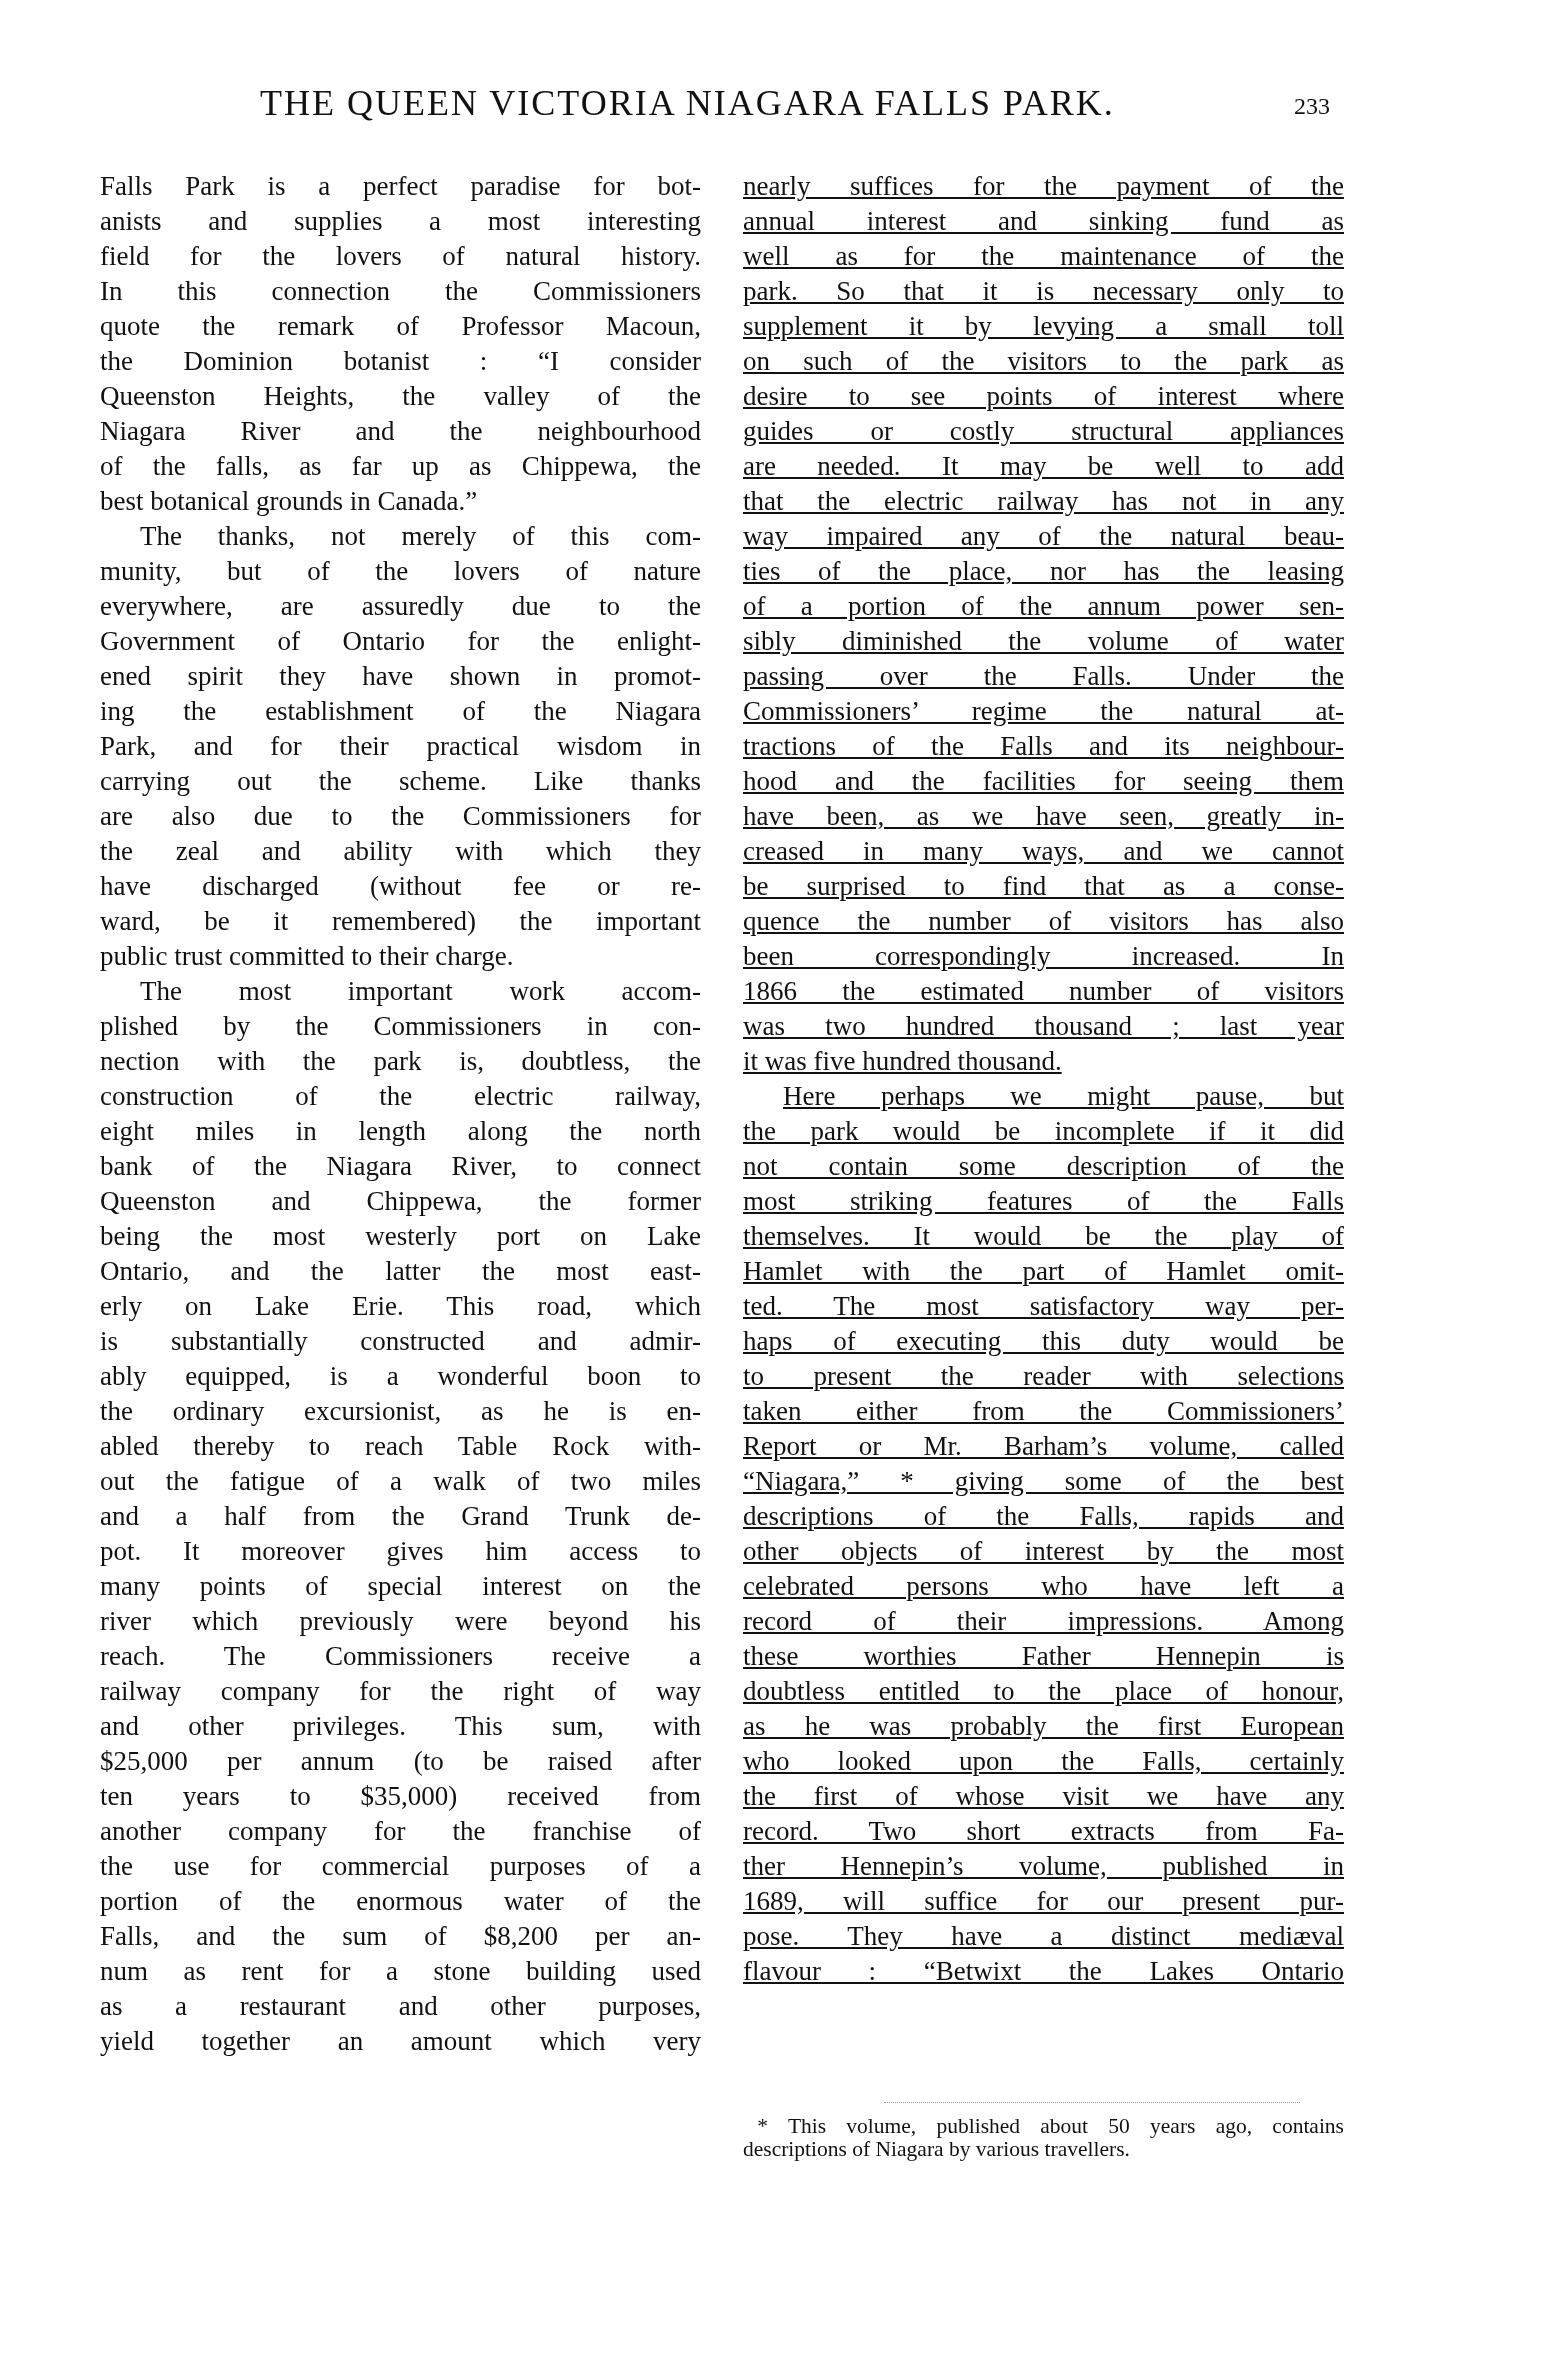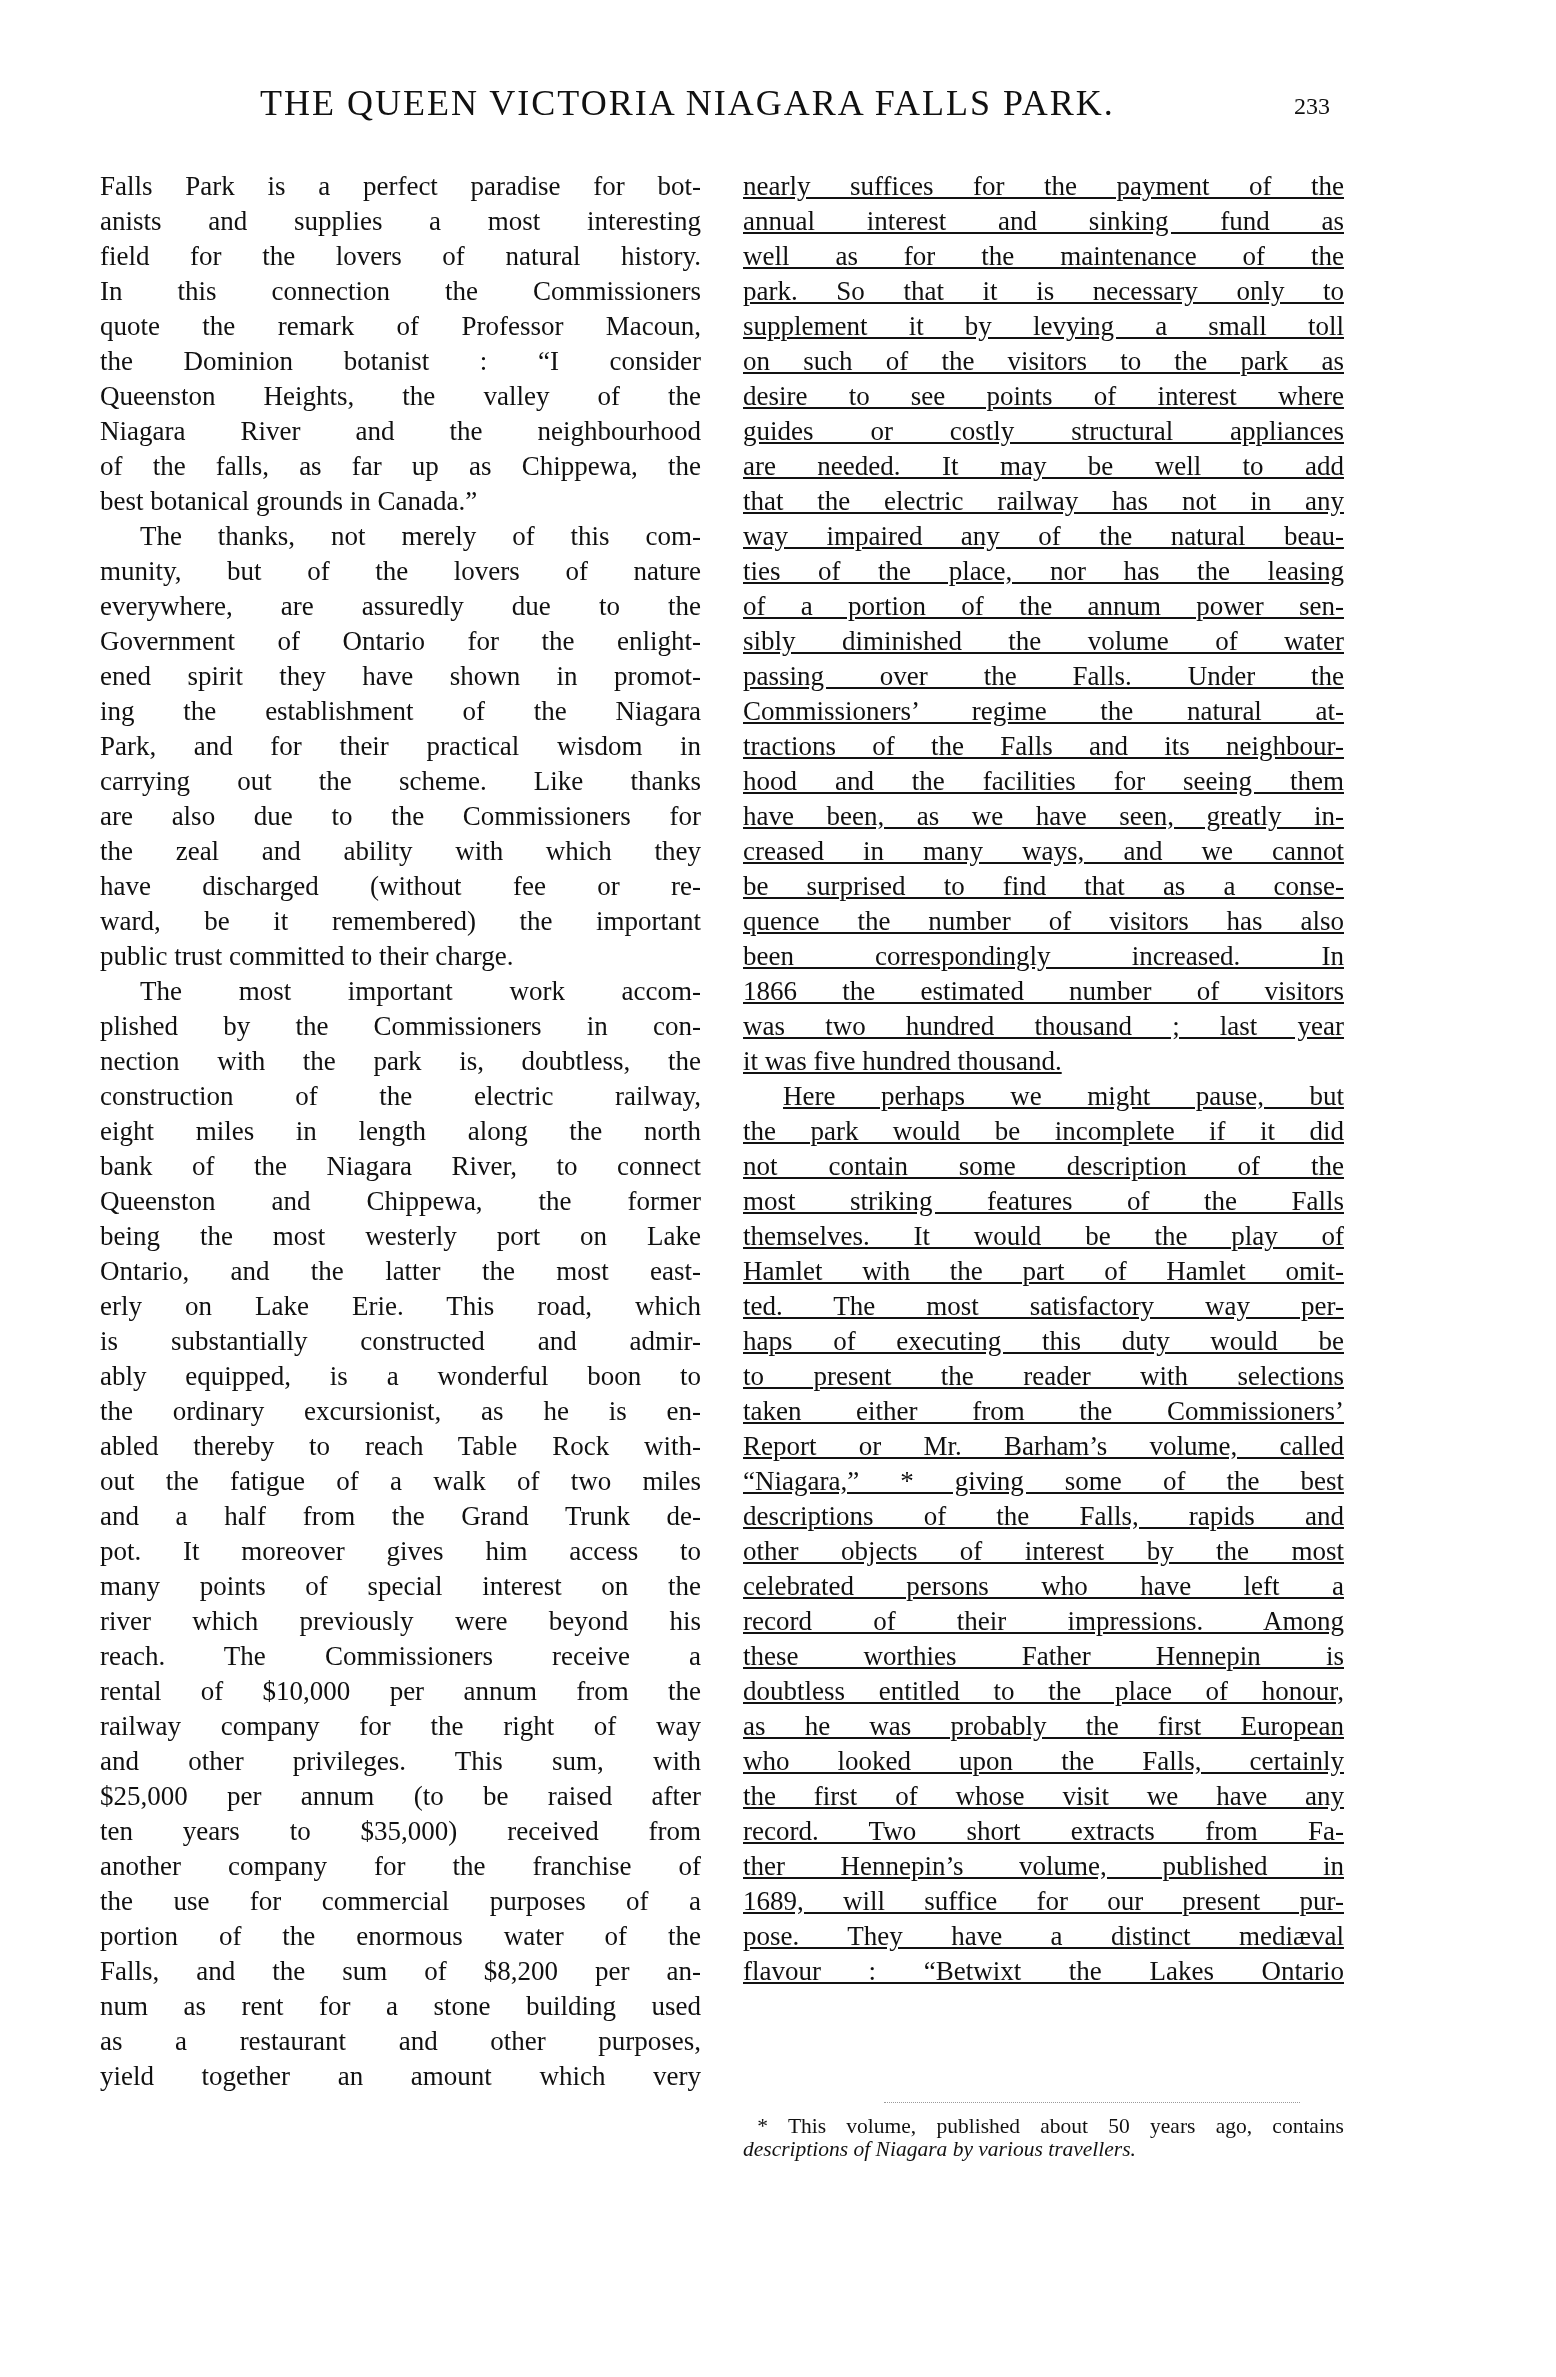--- a/index.html
+++ b/index.html
@@ -77,21 +77,21 @@
       font-size: 21.5px;
       line-height: 23.4px;
     }
     .footnote .fn-line {
       display: block;
       white-space: nowrap;
       text-align: justify;
       text-align-last: justify;
     }
     .footnote .fn-line.first { padding-left: 14.3px; }
-    .footnote .fn-line.last { text-align-last: left; font-style: italic; }
+    .footnote .fn-line.last { text-align-last: left; }
   </style>
 </head>
 <body>
 
 <header class="running-head">
   <span class="running-title">THE QUEEN VICTORIA NIAGARA FALLS PARK.</span>
   <span class="page-number">233</span>
 </header>
 
 <article class="column left">
@@ -131,21 +131,20 @@
     <span class="line">is substantially constructed and admir-</span>
     <span class="line">ably equipped, is a wonderful boon to</span>
     <span class="line">the ordinary excursionist, as he is en-</span>
     <span class="line">abled thereby to reach Table Rock with-</span>
     <span class="line">out the fatigue of a walk of two miles</span>
     <span class="line">and a half from the Grand Trunk de-</span>
     <span class="line">pot. It moreover gives him access to</span>
     <span class="line">many points of special interest on the</span>
     <span class="line">river which previously were beyond his</span>
     <span class="line">reach. The Commissioners receive a</span>
-    <span class="line">rental of $10,000 per annum from the</span>
     <span class="line">railway company for the right of way</span>
     <span class="line">and other privileges. This sum, with</span>
     <span class="line">$25,000 per annum (to be raised after</span>
     <span class="line">ten years to $35,000) received from</span>
     <span class="line">another company for the franchise of</span>
     <span class="line">the use for commercial purposes of a</span>
     <span class="line">portion of the enormous water of the</span>
     <span class="line">Falls, and the sum of $8,200 per an-</span>
     <span class="line">num as rent for a stone building used</span>
     <span class="line">as a restaurant and other purposes,</span>

